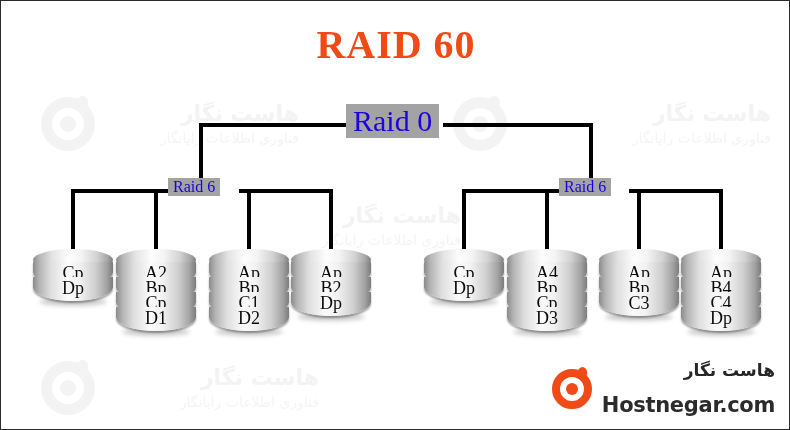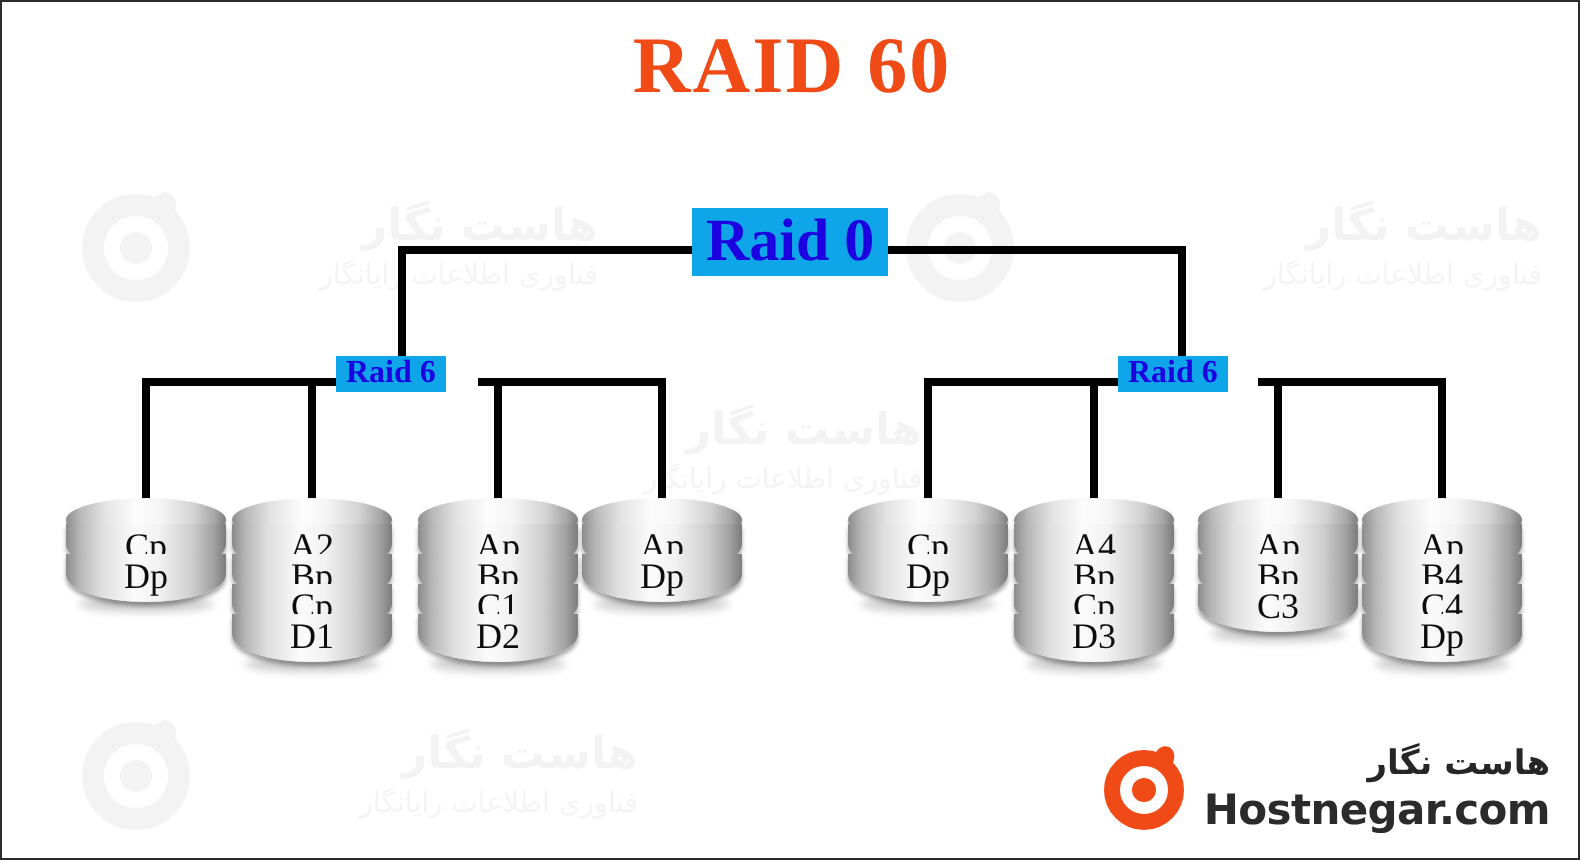--- a/index.html
+++ b/index.html
@@ -73,38 +73,38 @@
     height: 14px;
     border-radius: 50% 50% 40% 40%;
     background: #f3f3f3;
     transform: rotate(22deg);
   }
 
   
   #title {
     position: absolute;
     left: 0;
-    top: 8px;
+    top: 20px;
     width: 790px;
     text-align: center;
     font-size: 40px;
     font-weight: bold;
     color: #f04a16;
     font-family: "Liberation Serif", serif;
     letter-spacing: 1px;
   }
 
   
   .node-label {
     position: absolute;
     color: #1d00e0;
     font-family: "Liberation Serif", serif;
-    font-weight: bold;
+    font-weight: normal;
     white-space: nowrap;
-    background: #0ea5e9;
+    background: #a3a3a3;
     z-index: 4;
   }
   #raid0-label {
     font-size: 30px;
     left: 345px;
     top: 103px;
     padding: 0 7px;
   }
   .raid6-label {
     font-size: 16px;
@@ -226,20 +226,21 @@
     color: #262626;
     direction: rtl;
     font-weight: bold;
   }
   #brand-en {
     font-family: "DejaVu Sans", sans-serif;
     font-size: 21px;
     font-weight: bold;
     color: #2b2b2b;
     letter-spacing: -0.3px;
+    margin-top: 12px;
   }
 </style>
 </head>
 <body>
 
 <div id="canvas">
 
   <div class="wm" style="left:40px;  top:96px;">
     <div class="wm-mark"></div>
   </div>
@@ -341,20 +342,23 @@
     <div class="disk-seg">
         <div class="disk-seg-text">D2</div>
       </div>
     <div class="disk-shadow"></div>
   </div>
 
   <div class="disk" style="left:290px; top:248px;">
     <div class="disk-cap"></div>
     <div class="disk-seg">
         <div class="disk-seg-text">Ap</div>
+      </div>
+    <div class="disk-seg">
+        <div class="disk-seg-text">B2</div>
       </div>
     <div class="disk-seg">
         <div class="disk-seg-text">Dp</div>
       </div>
     <div class="disk-shadow"></div>
   </div>
 
   <div class="disk" style="left:423px; top:248px;">
     <div class="disk-cap"></div>
     <div class="disk-seg">

